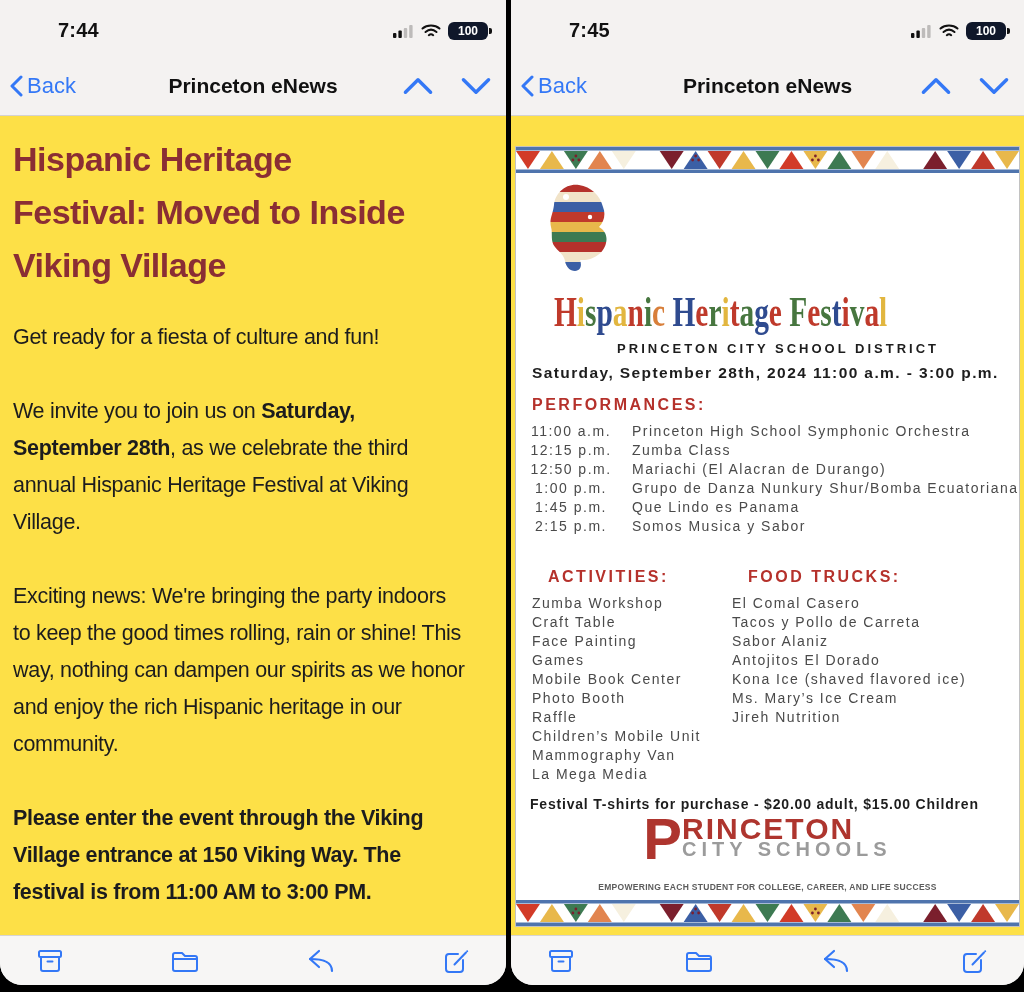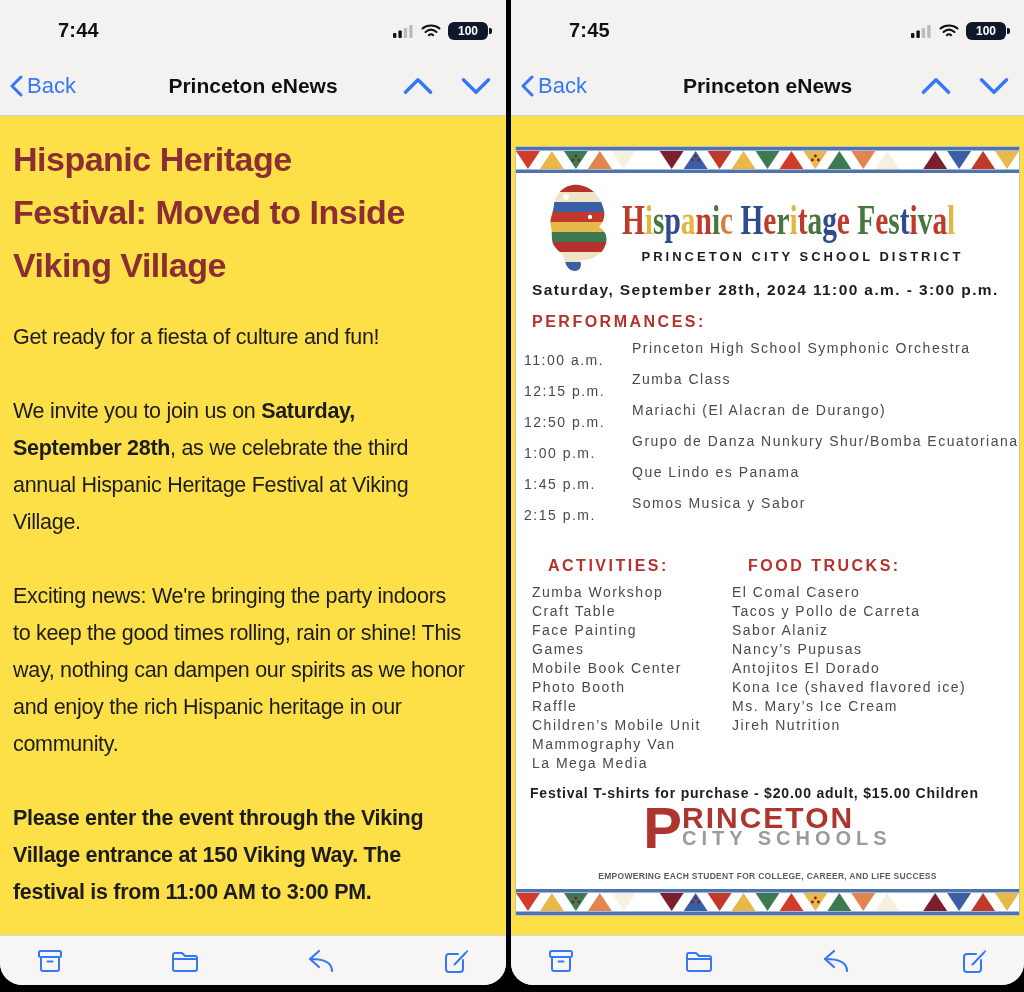--- a/index.html
+++ b/index.html
@@ -37,29 +37,29 @@
   .article h1{margin:17px 0 0;font-size:34px;line-height:53px;font-weight:bold;color:#8a2e34;letter-spacing:-.5px;}
   .para{margin:0;font-size:21.5px;line-height:37px;color:#1c1c1e;letter-spacing:-.3px;}
   .para + .para{margin-top:37px;}
   .para:first-of-type{margin-top:27px;}
   .line{display:block;white-space:nowrap;}
   .seg-b{font-weight:bold;}
 
   
   .flyer{margin:30px 4px 0;border:1px solid #c2c2c2;background:#fff;}
   .band{display:block;width:100%;height:26px;}
-  .flyer-header{display:flex;align-items:flex-start;padding:8px 8px 0 30px;}
+  .flyer-header{display:flex;align-items:flex-start;padding:8px 8px 0 30px;flex-direction:column;}
   .title-col{flex:1;min-width:0;}
   .flyer-title{display:inline-block;margin:16px 0 0 8px;font-family:"Liberation Serif",serif;font-weight:bold;
     font-size:42px;line-height:46px;white-space:nowrap;transform:scaleX(.7);transform-origin:left top;}
   .district{text-align:center;font-weight:bold;font-size:13px;letter-spacing:3px;color:#1d1d1d;margin:6px 0 0 -20px;}
   .date-line{padding-left:16px;font-weight:bold;font-size:15.5px;letter-spacing:1.4px;color:#1d1d1d;white-space:nowrap;margin-top:8px;}
   .section-head{color:#b5312b;font-weight:bold;font-size:16px;letter-spacing:2.5px;margin:14px 0 8px 16px;}
   .perf-row{display:flex;padding-left:8px;font-size:14px;letter-spacing:1.5px;color:#4a4a4a;line-height:19px;white-space:nowrap;}
-  .perf-time{width:94px;text-align:left;flex:none;margin-top:12px;}
+  .perf-time{width:94px;text-align:center;flex:none;}
   .perf-name{margin-left:14px;}
   .columns{display:flex;margin-top:18px;}
   .col-a{width:200px;padding-left:16px;flex:none;}
   .col-b{flex:1;min-width:0;}
   .columns .section-head{margin-left:16px;}
   .list-item{font-size:14px;letter-spacing:1.5px;color:#4a4a4a;line-height:19px;white-space:nowrap;}
   .tshirt{font-weight:bold;font-size:14px;letter-spacing:.8px;color:#1d1d1d;padding-left:14px;margin-top:12px;white-space:nowrap;}
 
   .pcs-logo{display:flex;flex-direction:column;align-items:center;margin:4px 0 8px;}
   .pcs-top{display:flex;align-items:flex-start;}
@@ -330,21 +330,20 @@
               <div class="list-item">Mammography Van</div>
               <div class="list-item">La Mega Media</div>
             </div>
         </div>
         <div class="col-b">
           <div class="section-head">FOOD TRUCKS:</div>
           <div id="food-list">
               <div class="list-item">El Comal Casero</div>
               <div class="list-item">Tacos y Pollo de Carreta</div>
               <div class="list-item">Sabor Alaniz</div>
-              <div class="list-item">Nancy’s Pupusas</div>
               <div class="list-item">Antojitos El Dorado</div>
               <div class="list-item">Kona Ice (shaved flavored ice)</div>
               <div class="list-item">Ms. Mary’s Ice Cream</div>
               <div class="list-item">Jireh Nutrition</div>
             </div>
         </div>
       </div>
 
       <div class="tshirt">Festival T-shirts for purchase - $20.00 adult, $15.00 Children</div>
 

